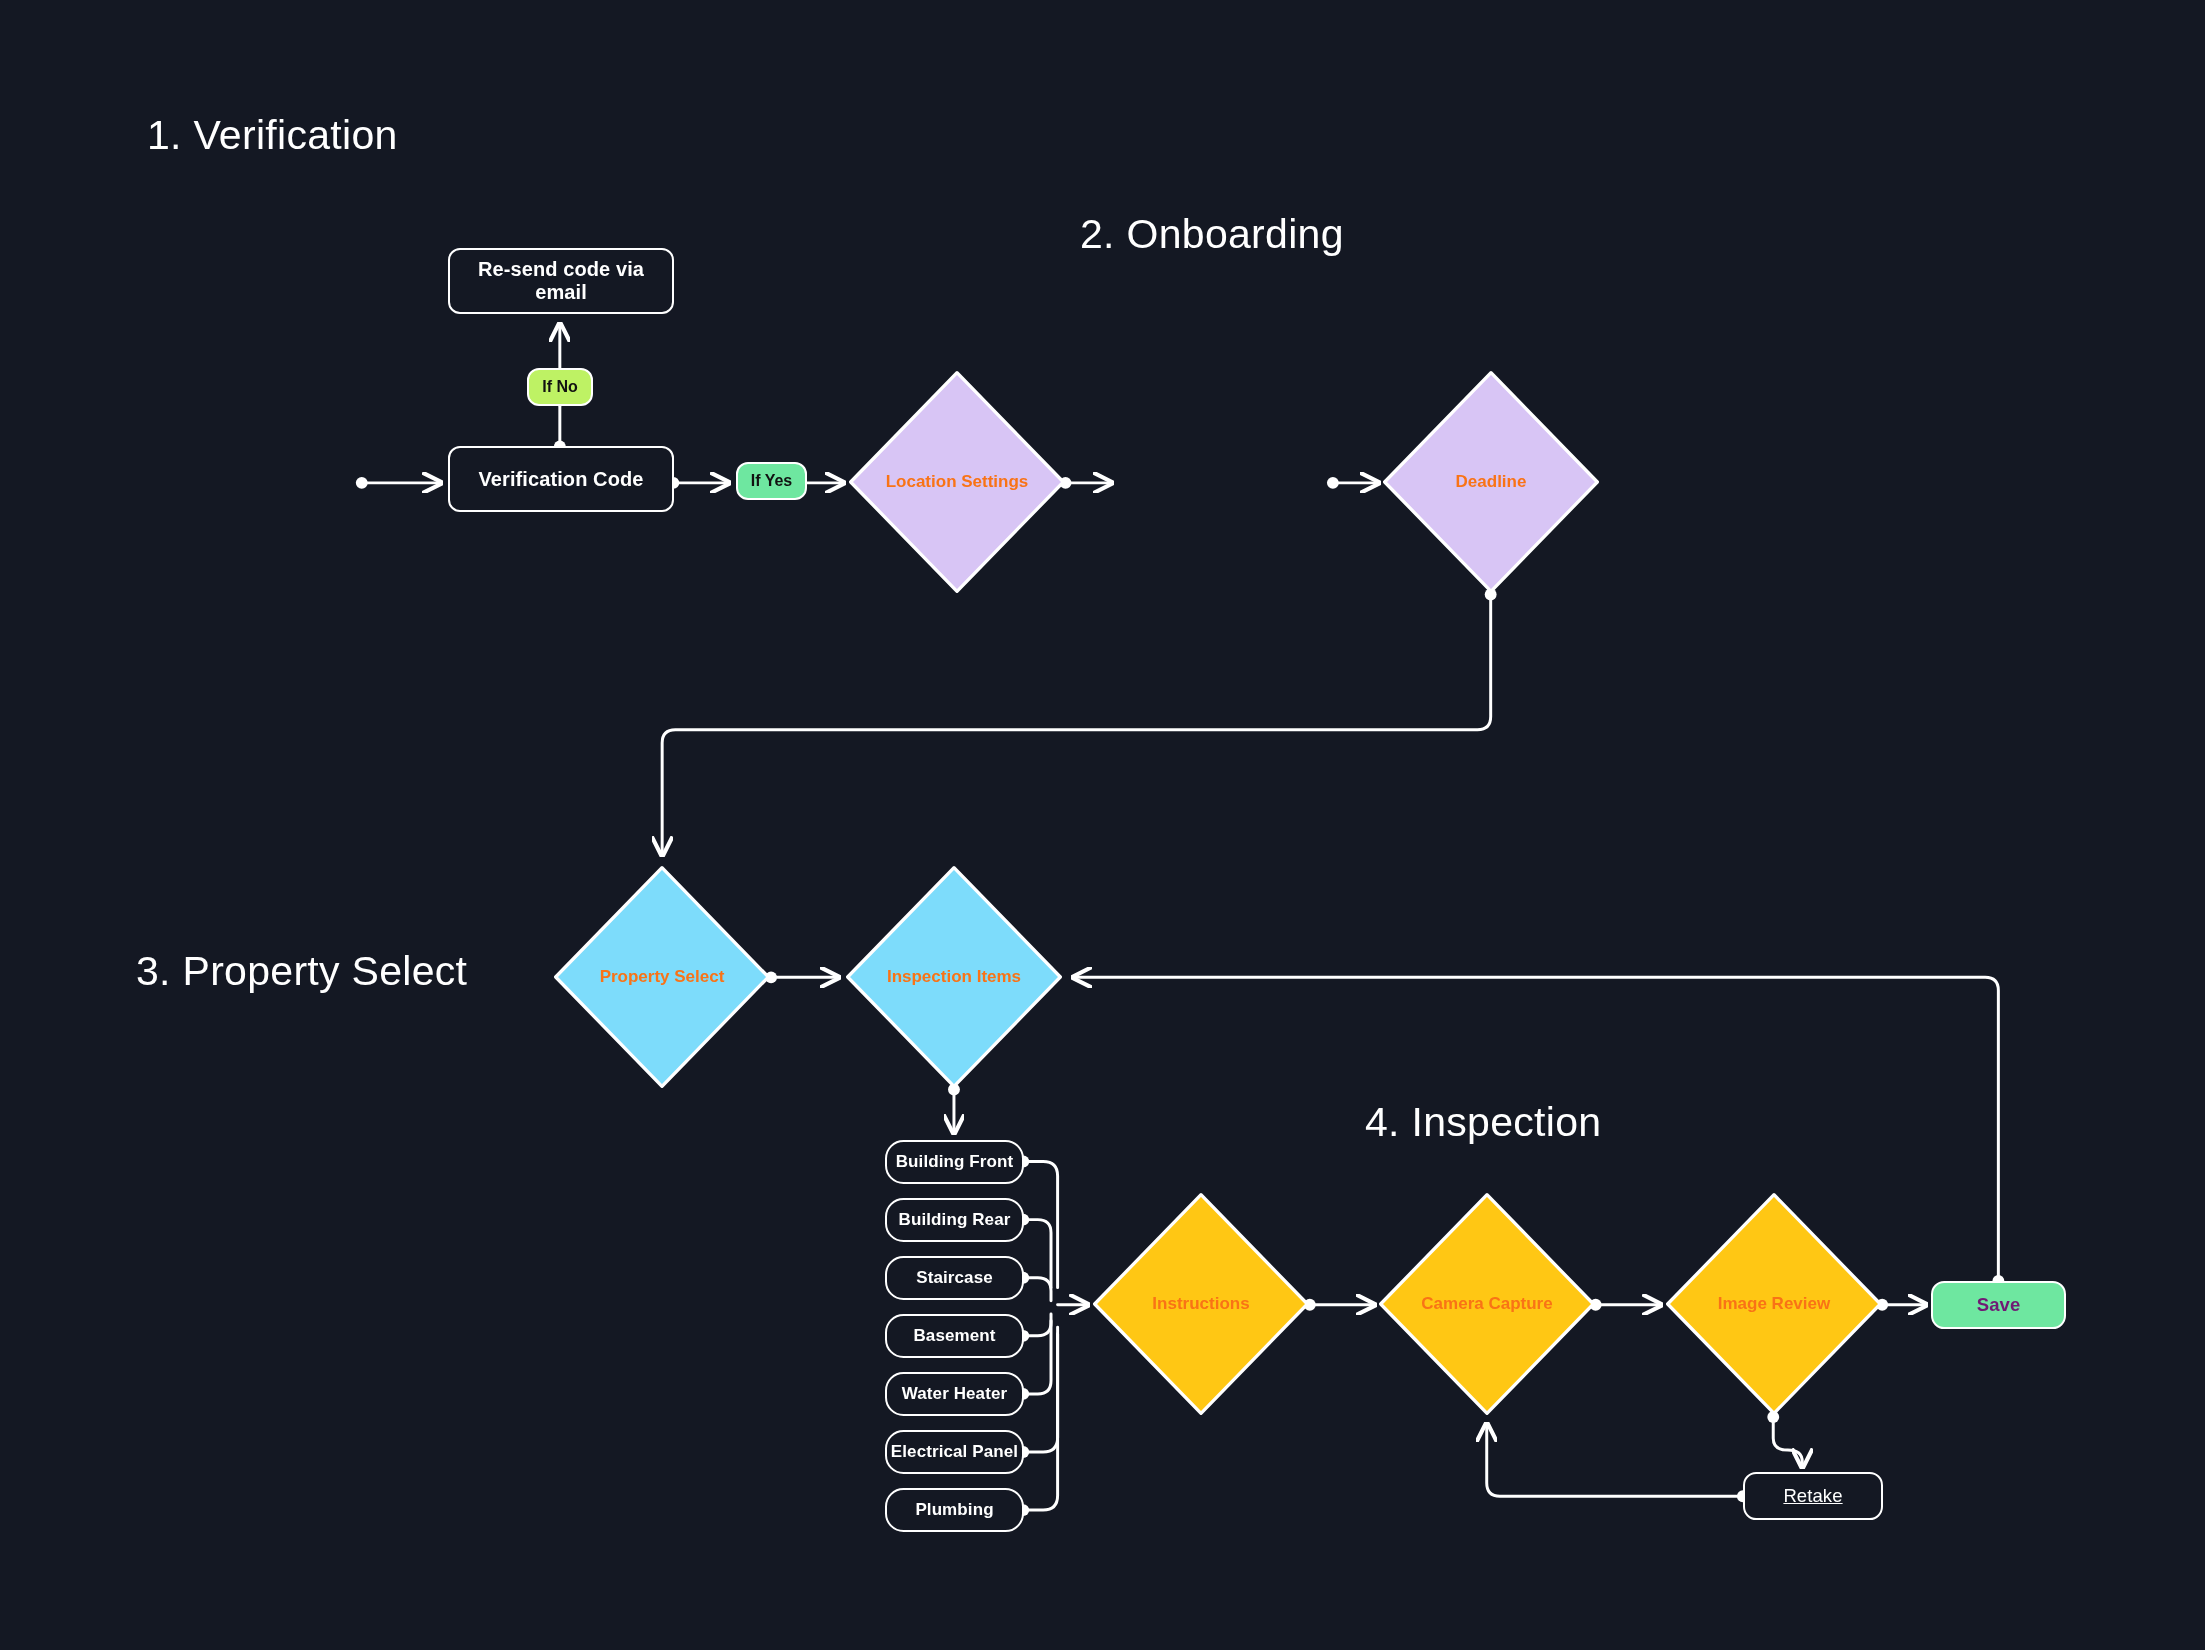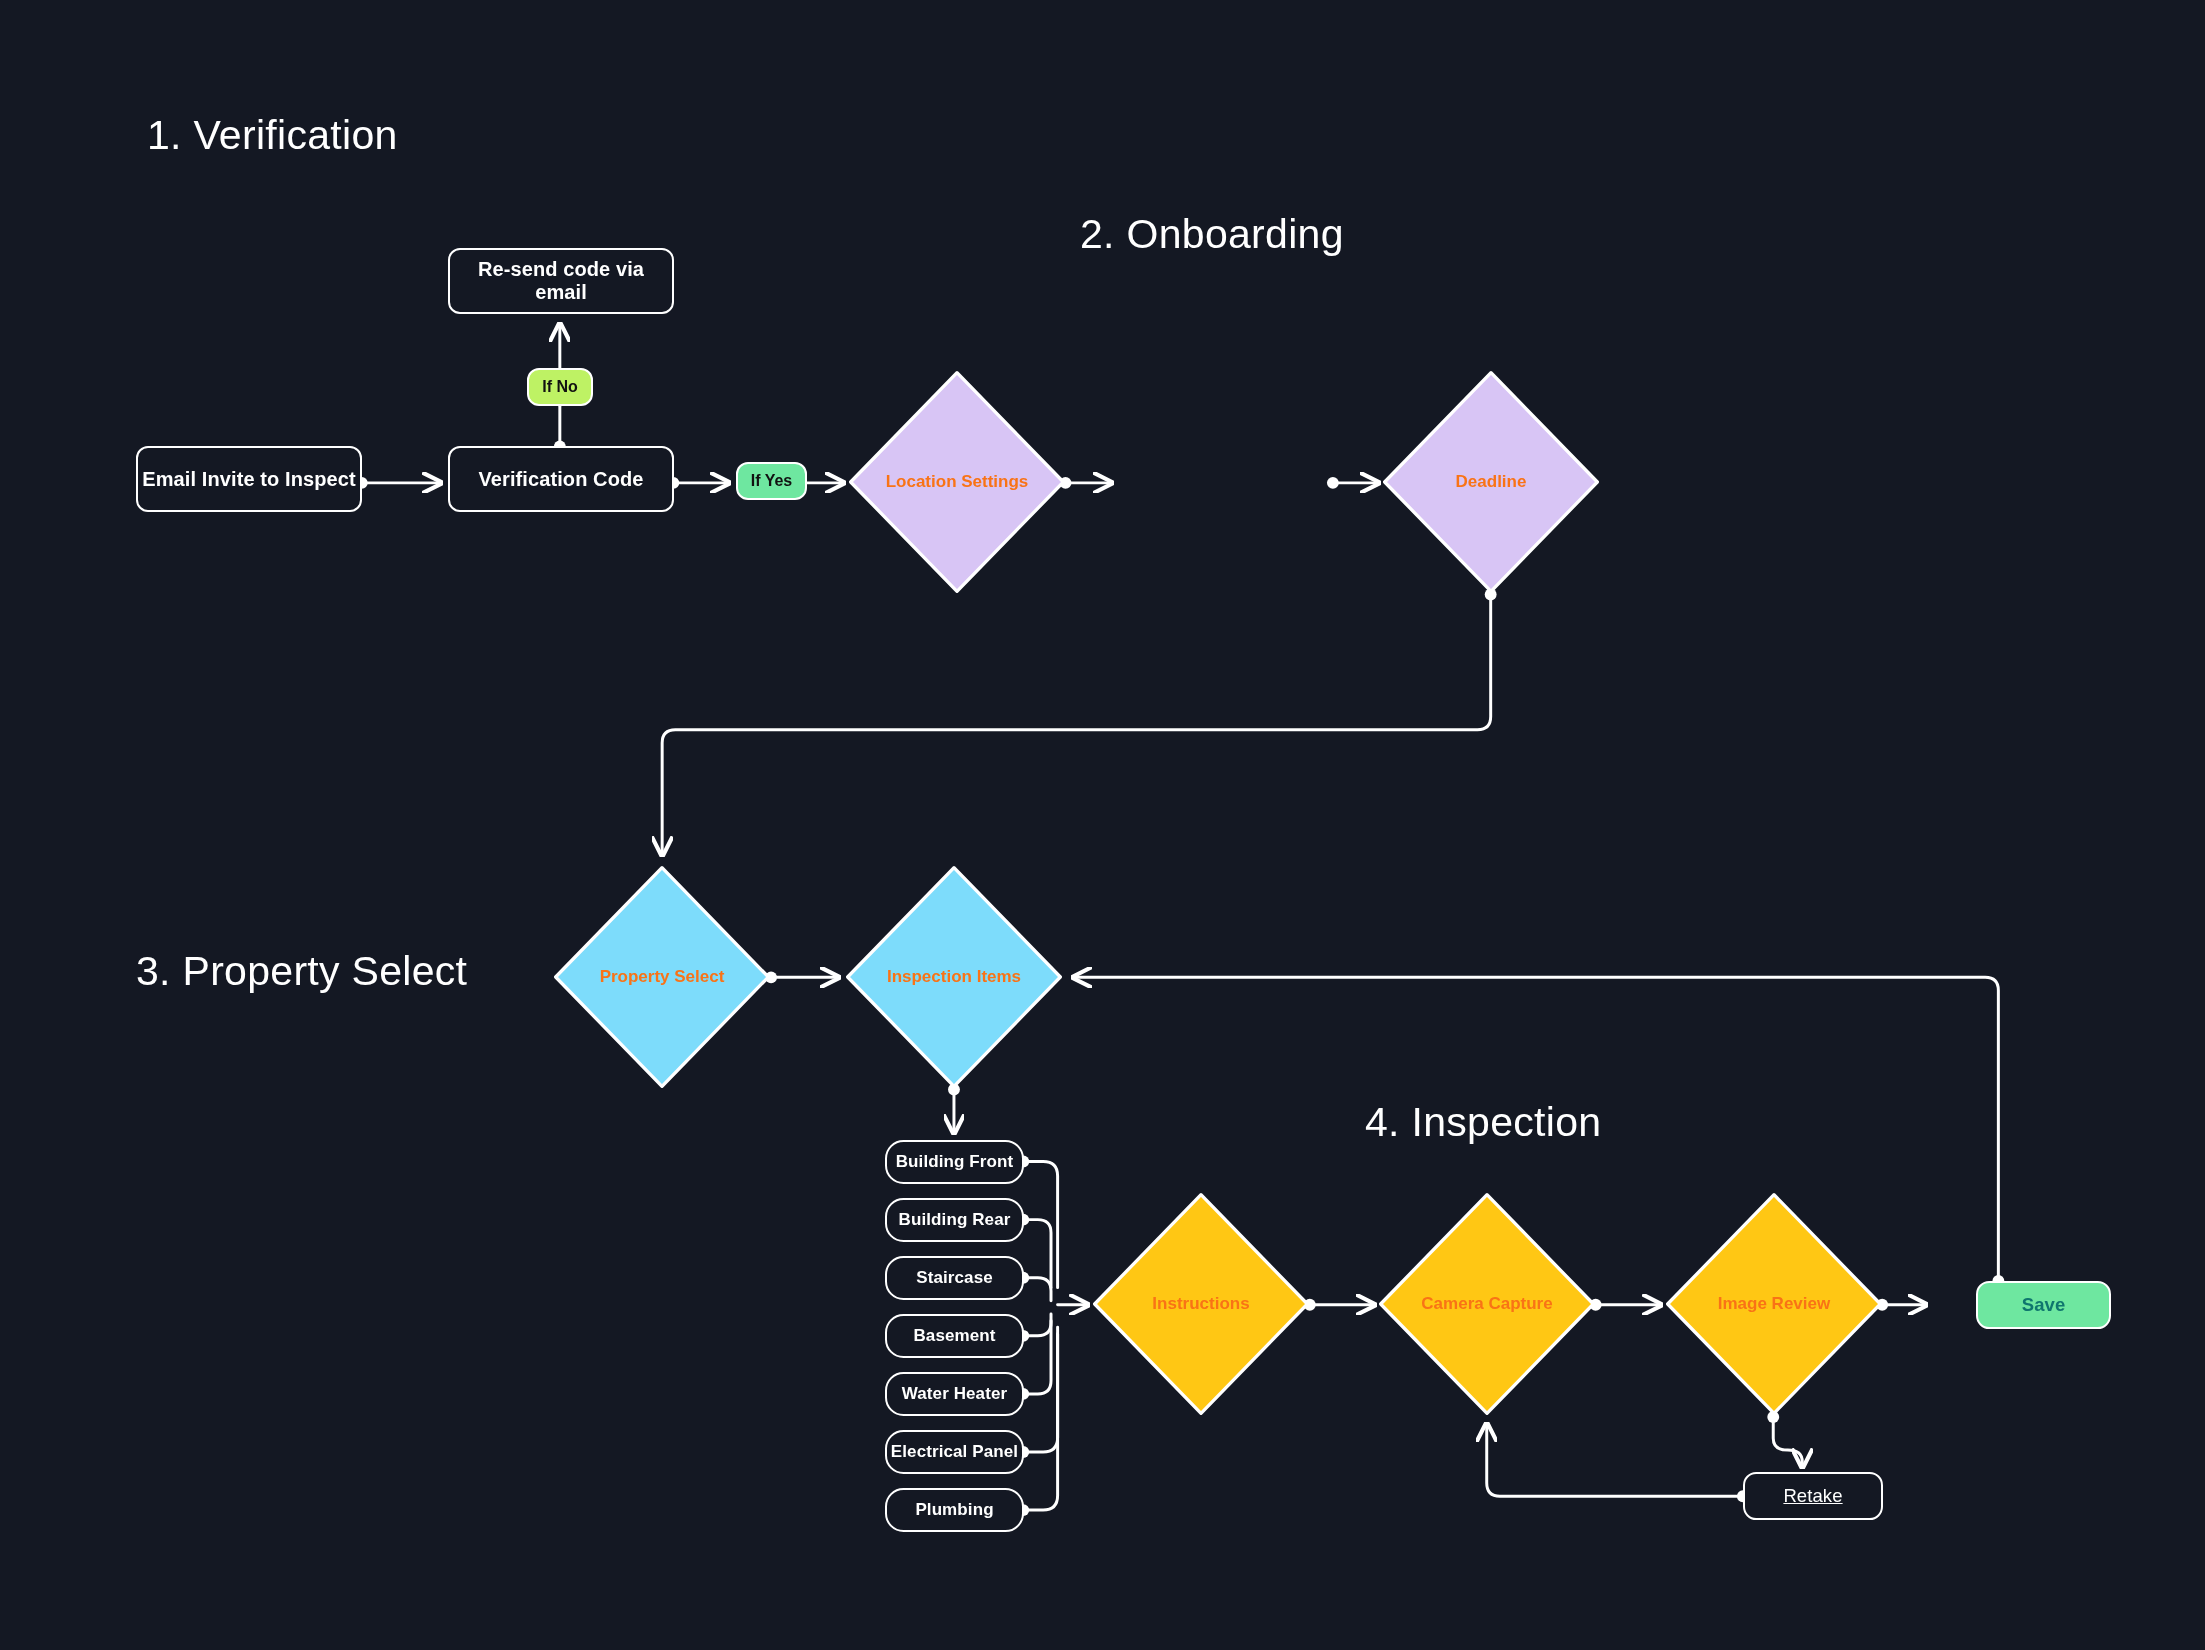--- a/index.html
+++ b/index.html
@@ -169,21 +169,20 @@
       <circle cx="3027" cy="1940" r="9" fill="#FFFFFF" stroke="none"></circle>
       <path d="M 3027 1934 L 3027 1500 Q 3027 1480 3007 1480 L 1626 1480" marker-end="url(#arrow)"></path>
     </g>
   </svg>
 
   <div class="section-title" style="left:147px; top:112px;">1. Verification</div>
   <div class="section-title" style="left:1080px; top:211px;">2. Onboarding</div>
   <div class="section-title" style="left:136px; top:948px;">3. Property Select</div>
   <div class="section-title" style="left:1365px; top:1099px;">4. Inspection</div>
 
-  <div class="node rect" style="left:136px; top:446px; width:226px; height:66px;">Email Invite to Inspect</div>
 
   <div class="node rect" style="left:448px; top:446px; width:226px; height:66px;">Verification Code</div>
 
   <div class="node rect" style="left:448px; top:248px; width:226px; height:66px;">Re-send code via email</div>
 
   <div class="node pill" style="left:527px; top:368px; width:66px; height:38px; background:#bef264;">If No</div>
 
   <div class="node pill" style="left:736px; top:462px; width:71px; height:38px; background:#6EE7A0;">If Yes</div>
 
   <div class="diamond-wrap" style="left:848px; top:370px; width:218px; height:224px;">
@@ -237,18 +236,18 @@
     <div class="diamond-label">Camera Capture</div>
   </div>
 
   <div class="diamond-wrap" style="left:1665px; top:1192px; width:218px; height:224px;">
     <svg class="diamond-shape" viewBox="0 0 330 340" preserveAspectRatio="none">
       <path d="M 165 4 L 326 170 L 165 336 L 4 170 Z" fill="#FFC714" stroke="#FFFFFF" stroke-width="5" stroke-linejoin="round"></path>
     </svg>
     <div class="diamond-label">Image Review</div>
   </div>
 
-  <div class="node rect" style="left:1931px; top:1281px; width:135px; height:48px; background:#6EE7A0; color:#0f766e; border-radius:13.2px; font-size:18.5px;margin-left:45px;">Save</div>
+  <div class="node rect" style="left:1931px; top:1281px; width:135px; height:48px; background:#6EE7A0; color:#701a75; border-radius:13.2px; font-size:18.5px;">Save</div>
 
   <div class="node rect" style="left:1743px; top:1472px; width:140px; height:48px; border-radius:13.2px; font-size:18.5px; font-weight:400;text-decoration:underline;">Retake</div>
 
 </div>
 
 
 </body></html>

